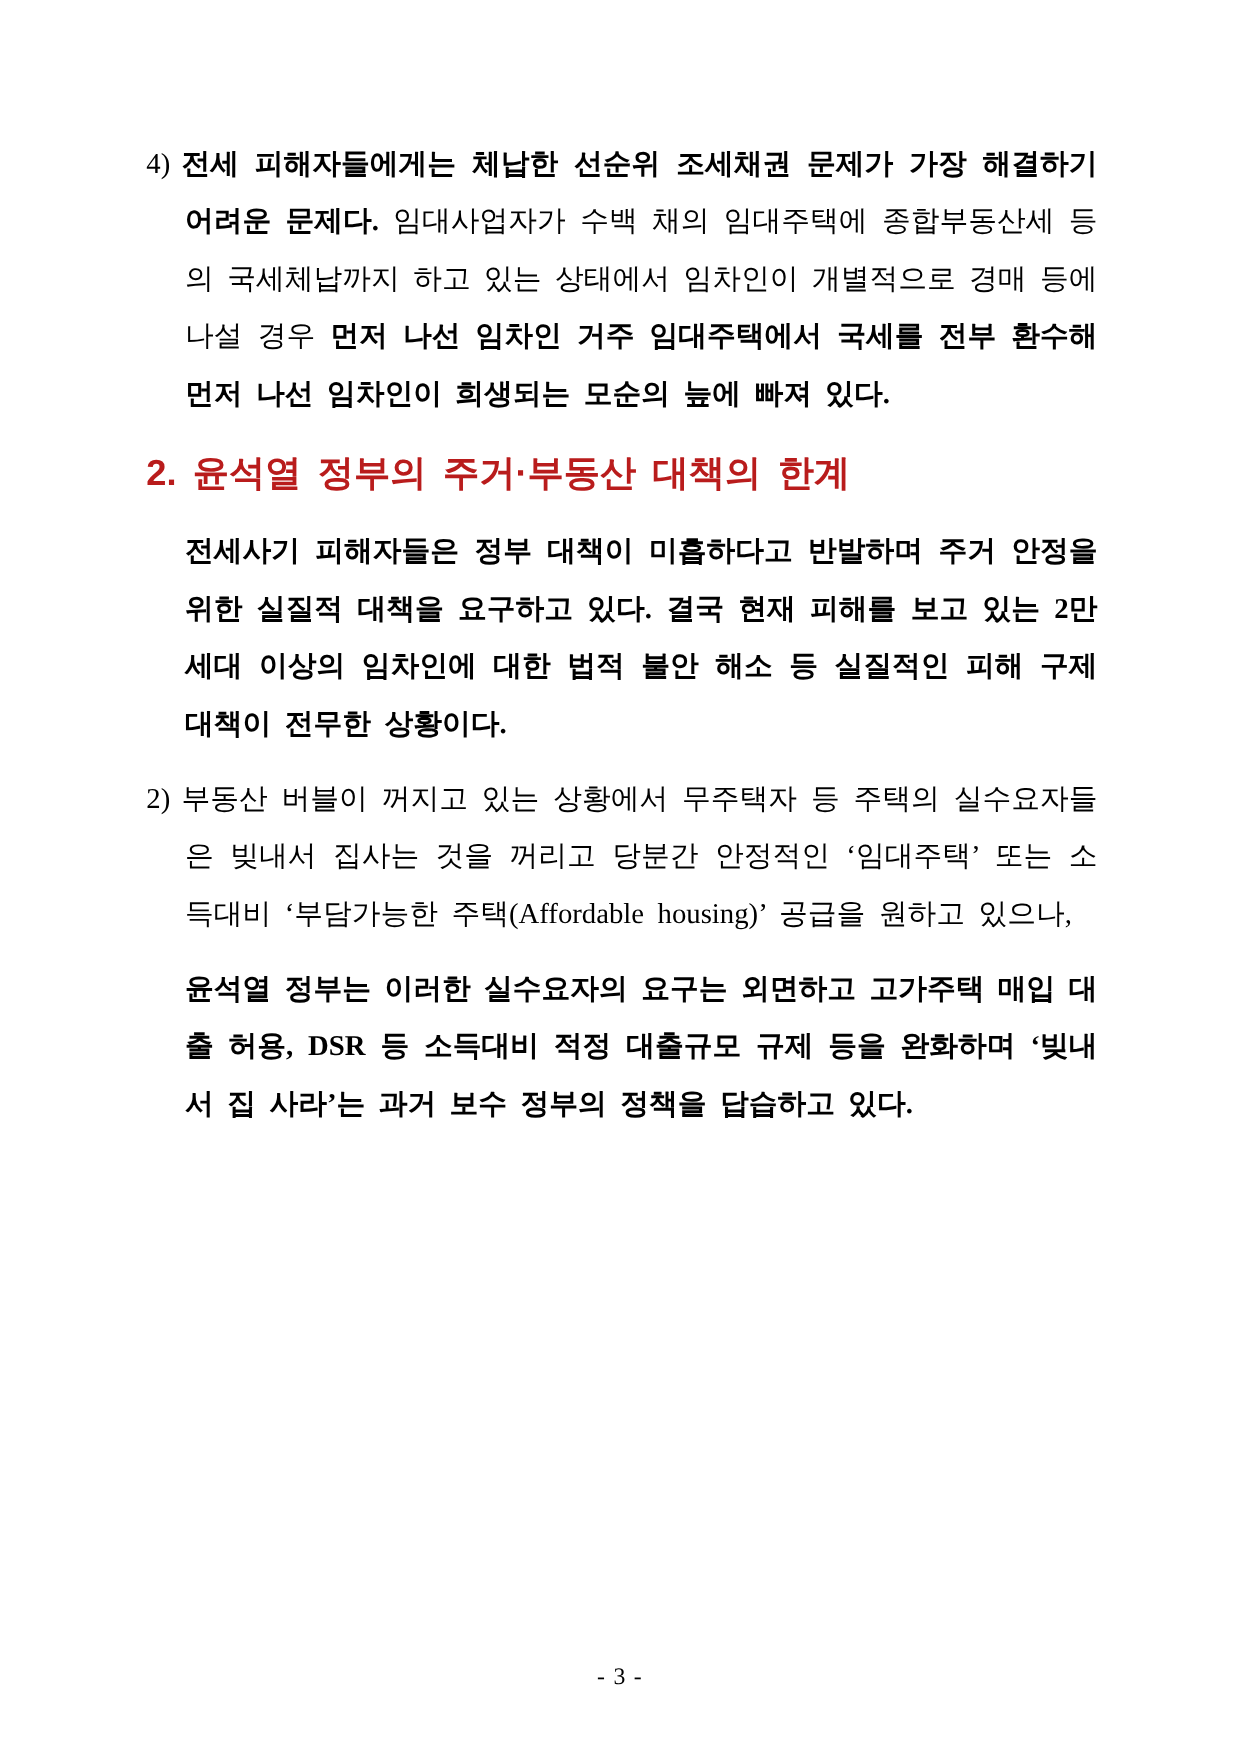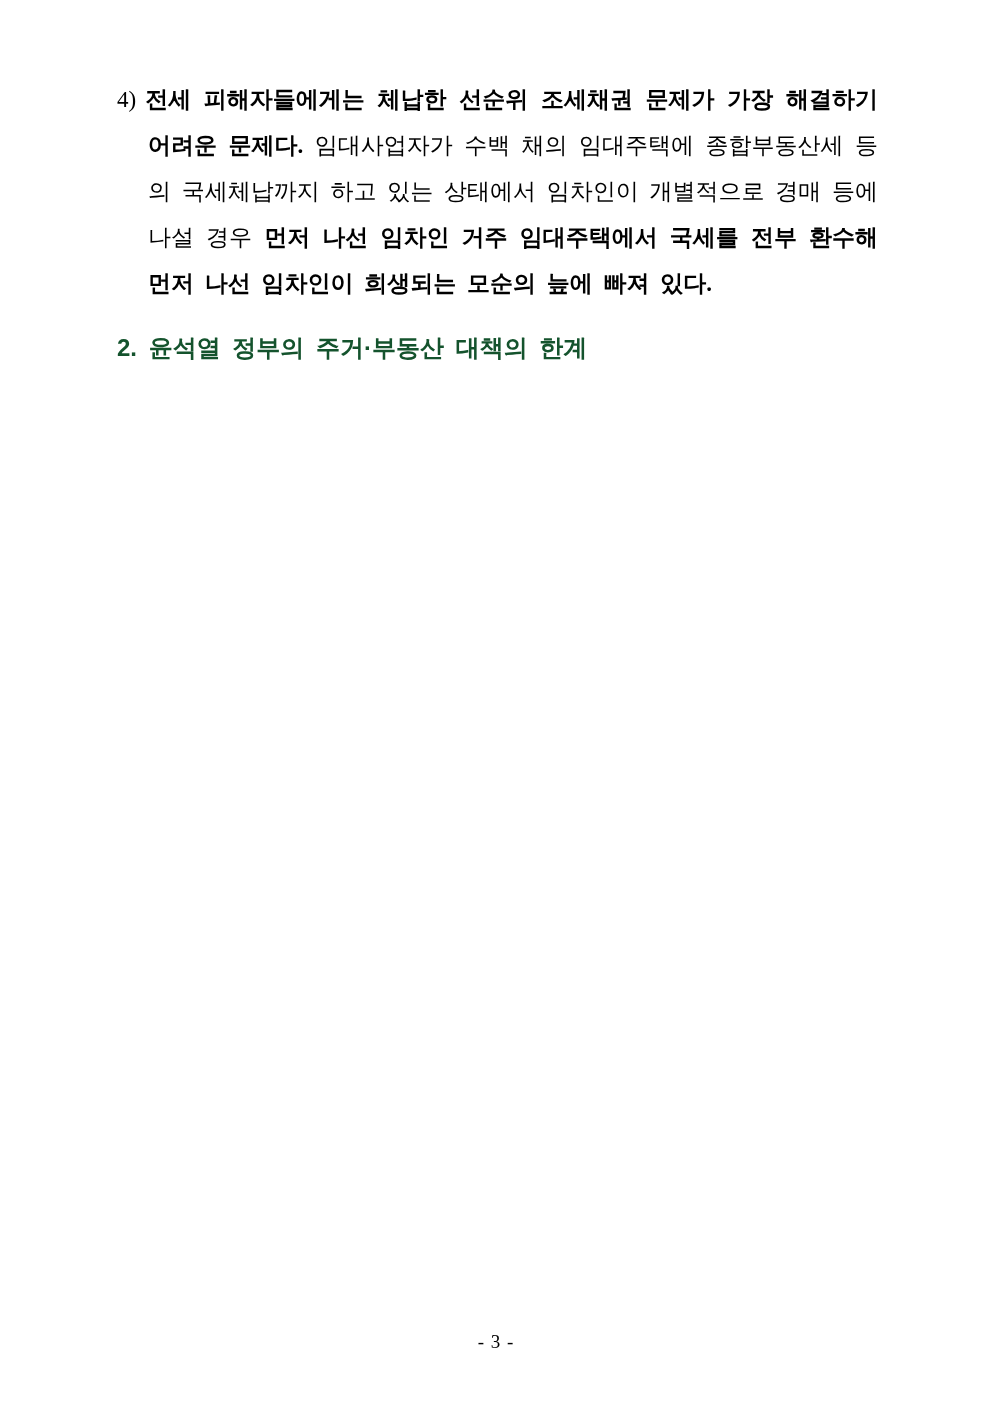--- a/index.html
+++ b/index.html
@@ -3,21 +3,21 @@
 <meta charset="utf-8">
 <style>
   html, body { margin: 0; padding: 0; background: #ffffff; }
   .page {
     position: relative;
     width: 992px;
     height: 1403px;
     margin: 0 auto;
     background: #ffffff;
     box-sizing: border-box;
-    padding: 77px 114px 0 117px;
+    padding: 108px 114px 0 117px;
     font-family: "Liberation Serif", "DejaVu Serif", serif;
     font-size: 23px;
     line-height: 46px;
     color: #000000;
     overflow: hidden;
     border-radius: 14px;
   }
   .para {
     margin: 0 0 14px 0;
     text-align: justify;
@@ -28,26 +28,26 @@
     padding-left: 31px;
     text-indent: -31px;
   }
   .indented {
     margin-left: 31px;
   }
   .marker { margin-right: 9px; }
   .bold { font-weight: bold; }
   .heading {
     font-family: "Liberation Sans", "DejaVu Sans", sans-serif;
-    font-size: 24px;
+    font-size: 29px;
     font-weight: bold;
     line-height: 46px;
     margin: 18px 0 16px 0;
     word-spacing: 5px;
-    color: #14532d;
+    color: #b91c1c;
   }
   .footer {
     position: absolute;
     left: 0;
     right: 0;
     bottom: 50px;
     text-align: center;
     font-size: 19px;
     line-height: 22px;
     letter-spacing: 1px;
@@ -58,18 +58,21 @@
 <body>
 
 <div class="page">
 
   <p class="para numbered"><span class="marker">4)</span><span class="seg bold">전세 피해자들에게는 체납한 선순위 조세채권 문제가 가장 해결하기 어려운 문제다.</span><span class="seg"> 임대사업자가 수백 채의 임대주택에 종합부동산세 등의 국세체납까지 하고 있는 상태에서 임차인이 개별적으로 경매 등에 나설 경우 </span><span class="seg bold">먼저 나선 임차인 거주 임대주택에서 국세를 전부 환수해 먼저 나선 임차인이 희생되는 모순의 늪에 빠져 있다.</span></p>
 
 
   <h2 class="heading">2. 윤석열 정부의 주거·부동산 대책의 한계</h2>
 
 
+  <p class="para indented"><span class="seg bold">전세사기 피해자들은 정부 대책이 미흡하다고 반발하며 주거 안정을 위한 실질적 대책을 요구하고 있다. 결국 현재 피해를 보고 있는 2만 세대 이상의 임차인에 대한 법적 불안 해소 등 실질적인 피해 구제 대책이 전무한 상황이다.</span></p>
 
+  <p class="para numbered"><span class="marker">2)</span><span class="seg">부동산 버블이 꺼지고 있는 상황에서 무주택자 등 주택의 실수요자들은 빚내서 집사는 것을 꺼리고 당분간 안정적인 ‘임대주택’ 또는 소득대비 ‘부담가능한 주택(Affordable housing)’ 공급을 원하고 있으나,</span></p>
 
+  <p class="para indented"><span class="seg bold">윤석열 정부는 이러한 실수요자의 요구는 외면하고 고가주택 매입 대출 허용, DSR 등 소득대비 적정 대출규모 규제 등을 완화하며 ‘빚내서 집 사라’는 과거 보수 정부의 정책을 답습하고 있다.</span></p>
 
   <div class="footer">- 3 -</div>
 
 </div>
 
 </body></html>

